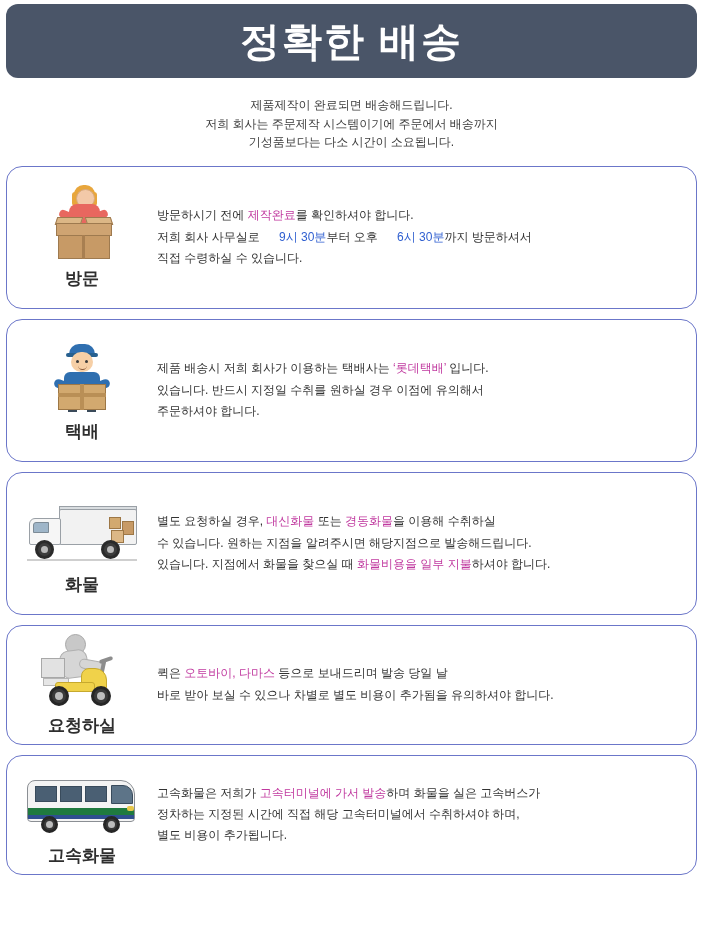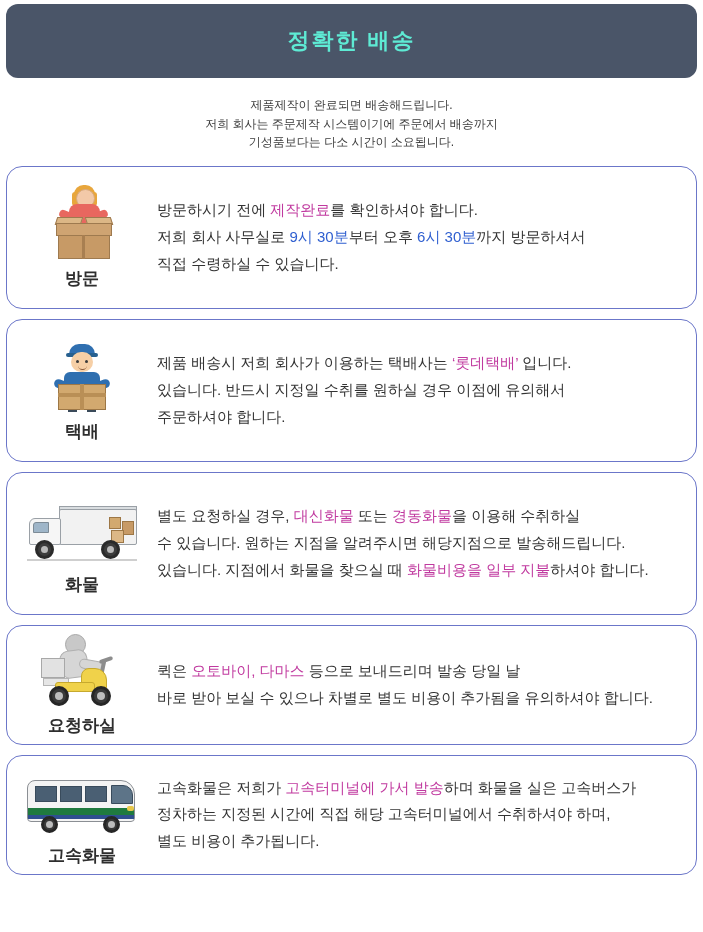--- a/index.html
+++ b/index.html
@@ -27,22 +27,22 @@
   .header {
     margin: 4px 6px 0 6px;
     height: 74px;
     background: #4a5568;
     border-radius: 12px;
     display: flex;
     align-items: center;
     justify-content: center;
   }
   .header-title {
-    color: #5eead4;
-    font-size: 22px;
+    color: #ffffff;
+    font-size: 40px;
     font-weight: bold;
     letter-spacing: 2px;
   }
 
   
   .intro {
     margin: 18px 0 14px 0;
     text-align: center;
     line-height: 1.55;
     font-size: 12px;
@@ -81,27 +81,27 @@
     font-size: 17px;
     font-weight: bold;
     color: #2e2e2e;
   }
   .card-text {
     flex: 1 1 auto;
     display: flex;
     flex-direction: column;
     justify-content: center;
     padding: 10px 12px 10px 0;
-    font-size: 15px;
+    font-size: 12px;
     line-height: 1.78;
     color: #333333;
   }
   .card-text .line { white-space: nowrap; }
   .hl { color: #c0399f; }
-  .hl-b { color: #2f5fd0; }
+  .hl-b { color: #2f5fd0; margin-left: 16px; }
 
   
   .card-visit { height: 143px; }
   .card-parcel { height: 143px; }
   .card-freight { height: 143px; }
   .card-quick { height: 120px; }
   .card-bus { height: 120px; }
 
   
   .art-visit { position: relative; width: 92px; height: 74px; }

